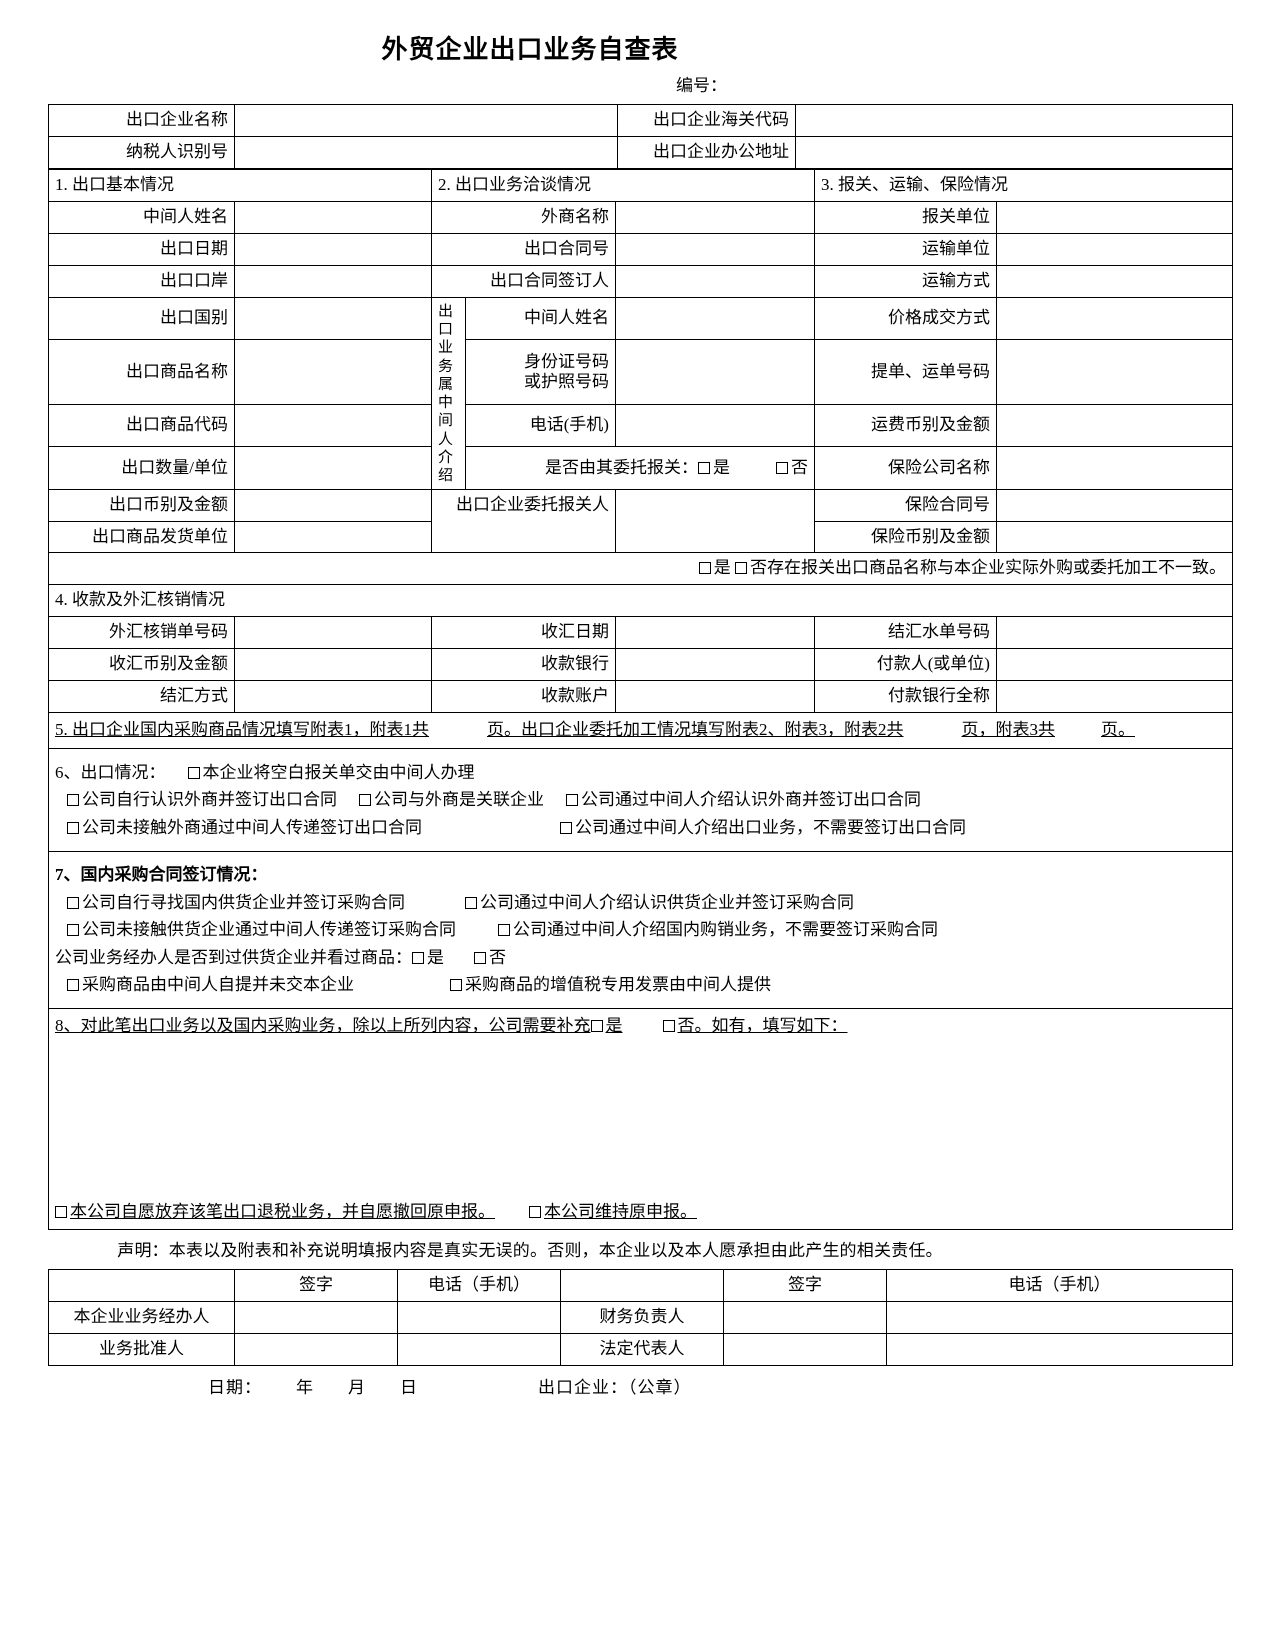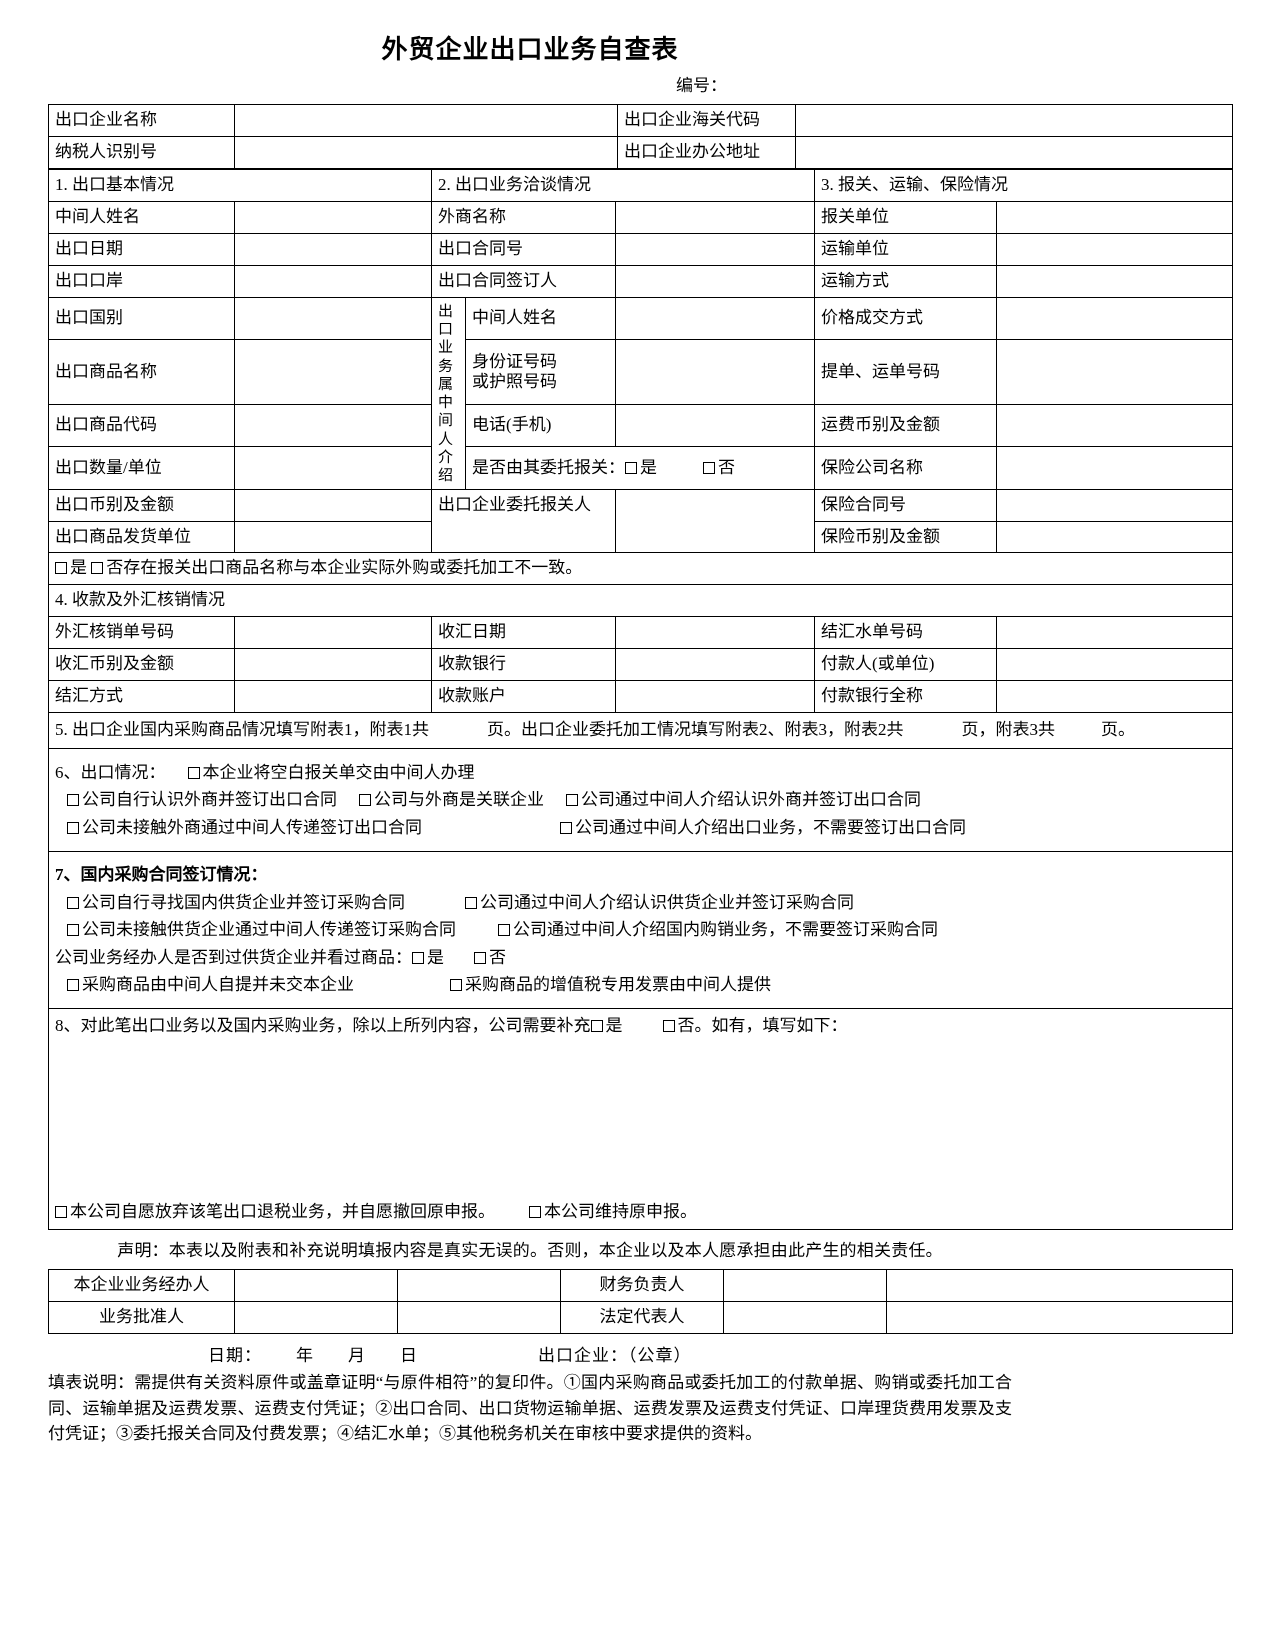--- a/index.html
+++ b/index.html
@@ -43,21 +43,21 @@
   }
   table.form td {
     border: 1px solid #000000;
     font-size: 17px;
     padding: 4px 6px;
     vertical-align: middle;
     line-height: 1.35;
     height: 28px;
     box-sizing: border-box;
   }
-  td.lbl { white-space: nowrap; }
+  td.lbl { white-space: nowrap; text-align: right; }
   td.val { }
   td.sect {
     font-size: 17px;
   }
   td.pad {
     padding: 7px 6px;
   }
   .cb {
     display: inline-block;
     width: 12px;
@@ -79,20 +79,21 @@
     width: 16px;
     font-size: 15px;
     line-height: 1.22;
     letter-spacing: 0;
     white-space: normal;
     word-break: break-all;
   }
   .note-line {
     font-size: 17px;
     line-height: 1.55;
+    text-decoration: underline;
   }
   .chk-block { font-size: 17px; line-height: 1.62; }
   .chk-block .ind { display: inline-block; width: 12px; }
   .chk-row { display: block; }
   .s8-box { height: 210px; vertical-align: top; }
   .decl {
     text-align: center;
     font-size: 17px;
     padding: 6px 0 8px 0;
     letter-spacing: 0.2px;
@@ -346,20 +347,28 @@
     <colgroup>
       <col style="width:186px">
         <col style="width:163px">
         <col style="width:163px">
       <col style="width:163px">
         <col style="width:163px">
         <col style="width:346px">
     </colgroup>
     <tbody>
       <tr>
+        <td></td>
+        <td>签字</td>
+        <td>电话（手机）</td>
+        <td></td>
+        <td>签字</td>
+        <td>电话（手机）</td>
+      </tr>
+      <tr>
         <td>本企业业务经办人</td>
         <td></td>
         <td></td>
         <td>财务负责人</td>
         <td></td>
         <td></td>
       </tr>
       <tr>
         <td>业务批准人</td>
         <td></td>
@@ -368,15 +377,14 @@
         <td></td>
         <td></td>
       </tr>
     </tbody>
   </table>
 
   <div class="date-line">
     <span>日期：</span><span class="sp"></span><span>年</span><span class="sp"></span><span>月</span><span class="sp"></span><span>日</span><span class="sp2"></span><span>出口企业：（公章）</span>
   </div>
 
-  <div class="footer">填表说明：需提供有关资料原件或盖章证明“与原件相符”的复印件。①国内采购商品或委托加工的付款单据、购销或委托加工合同、运输单据及运费发票、运费支付凭证；②出口合同、出口货物运输单据、运费发票及运费支付凭证、口岸理货费用发票及支付凭证；③委托报关合同及付费发票；④结汇水单；⑤其他税务机关在审核中要求提供的资料。</div>
 
 </div>
 
 </body></html>

